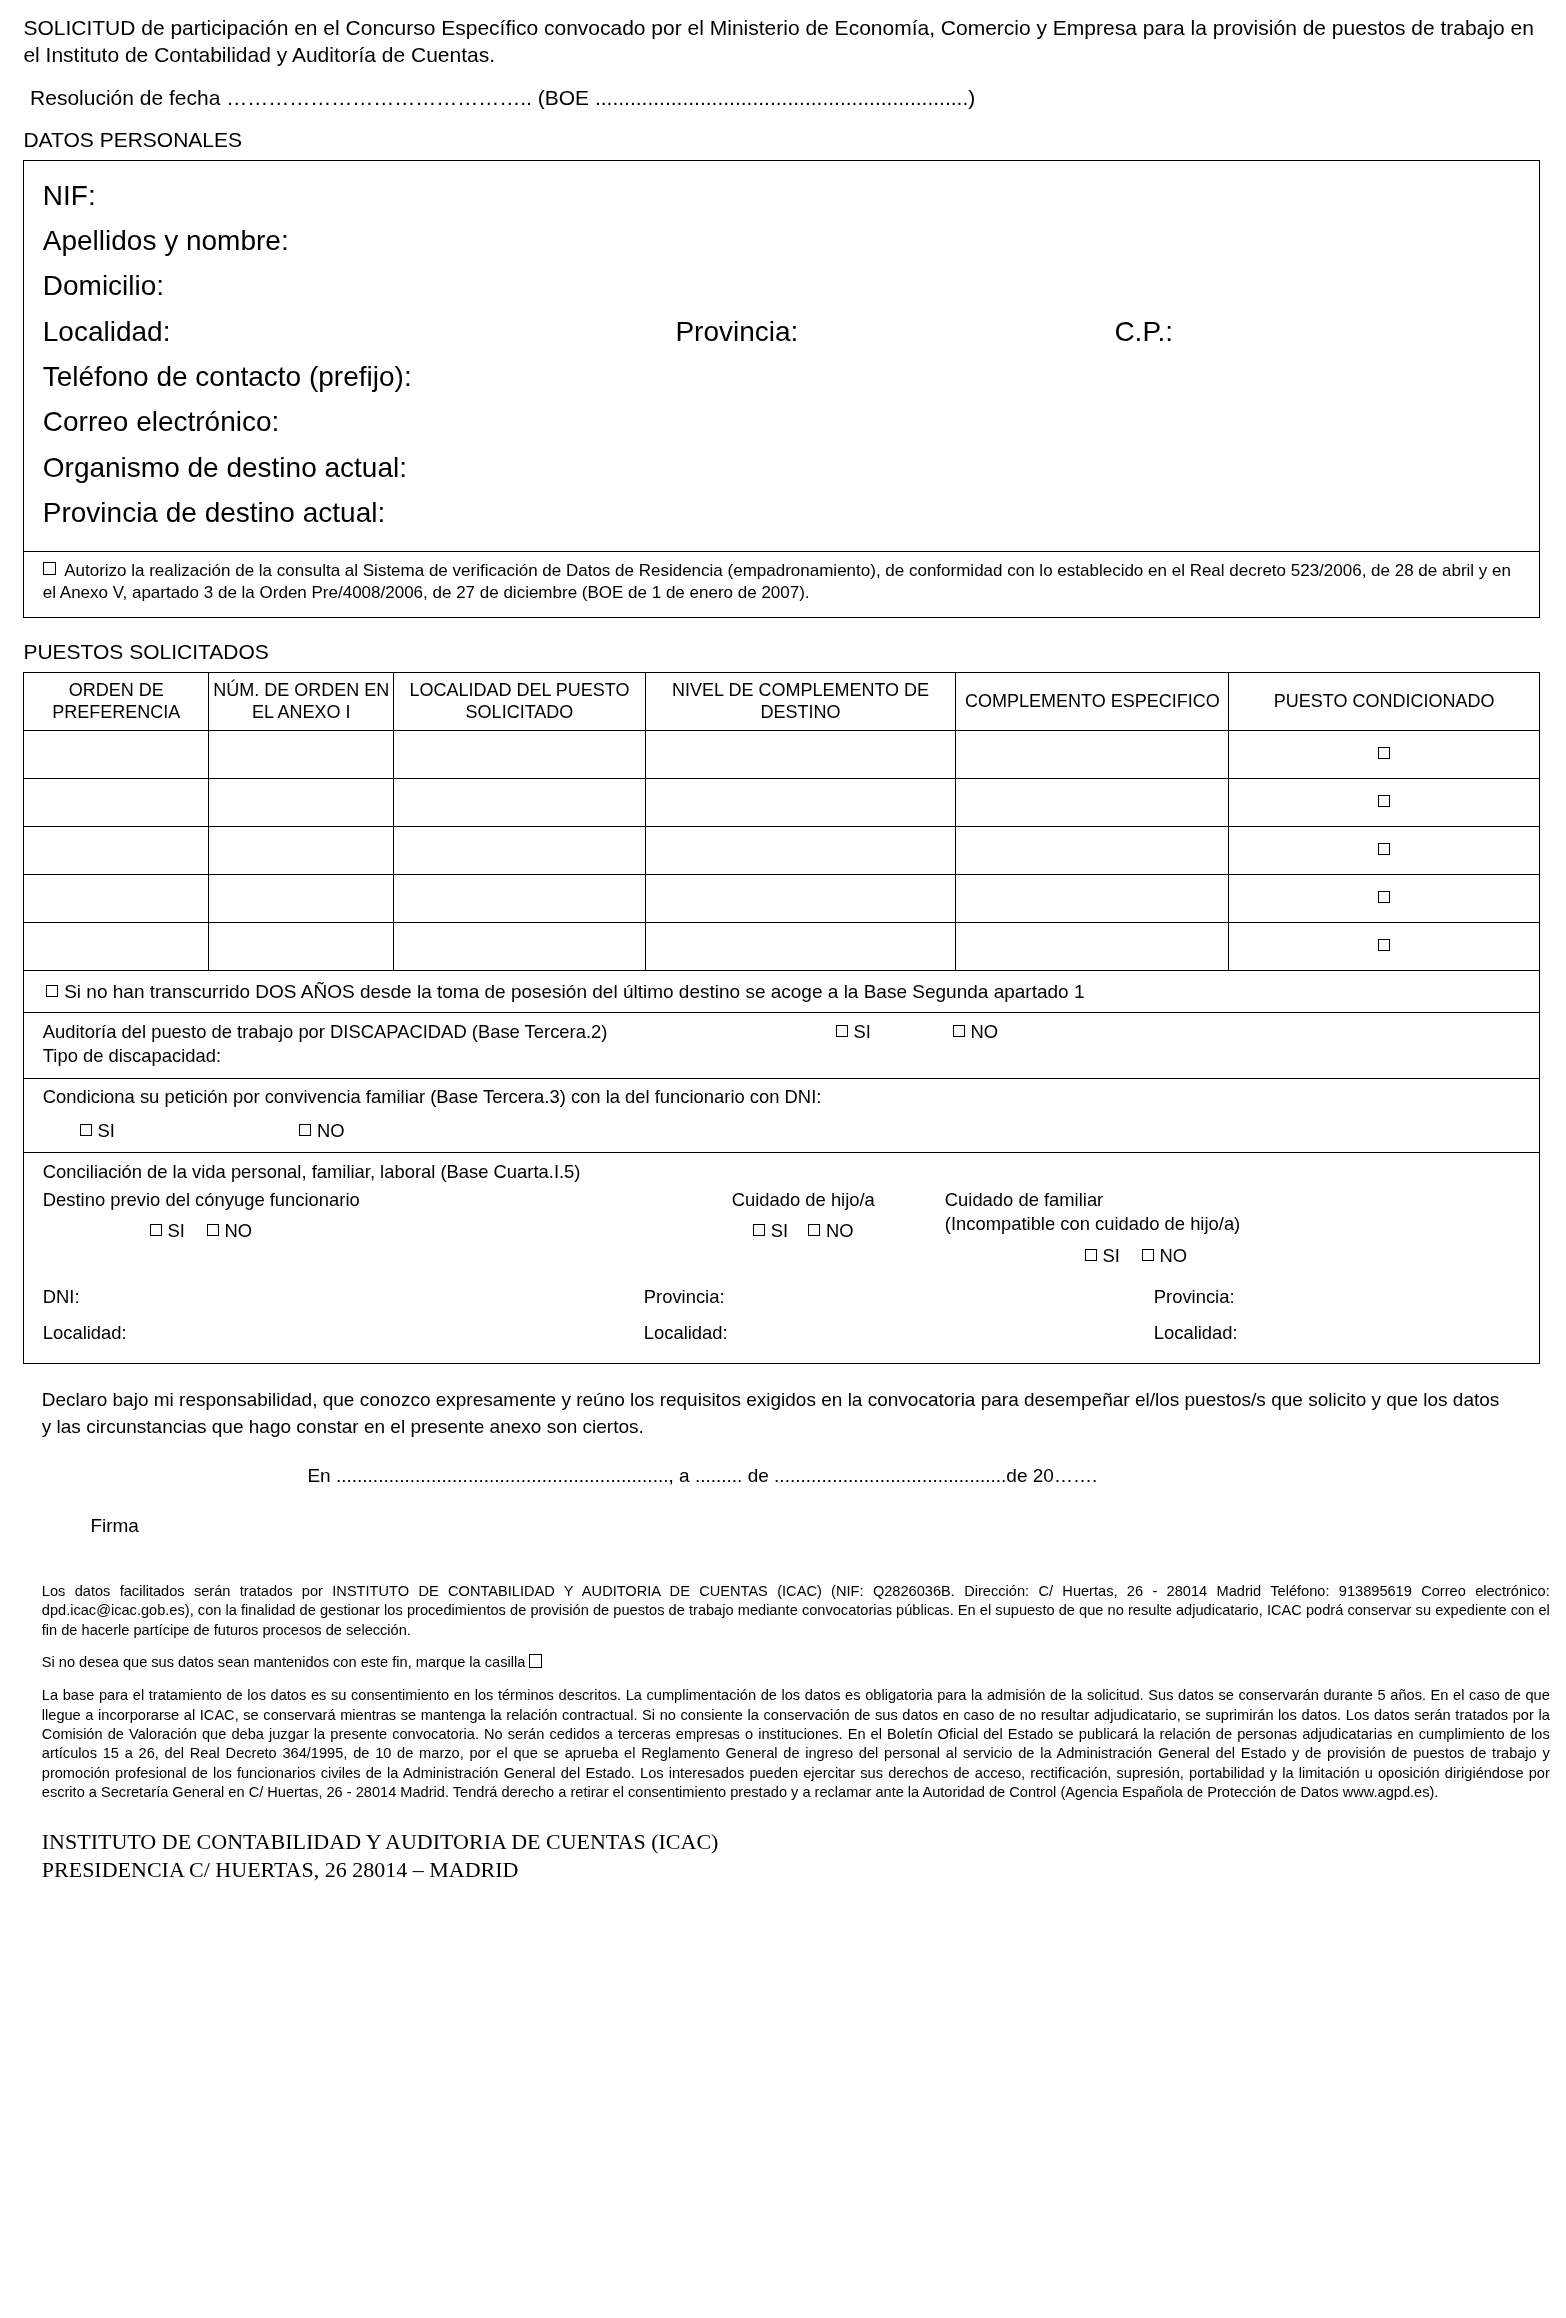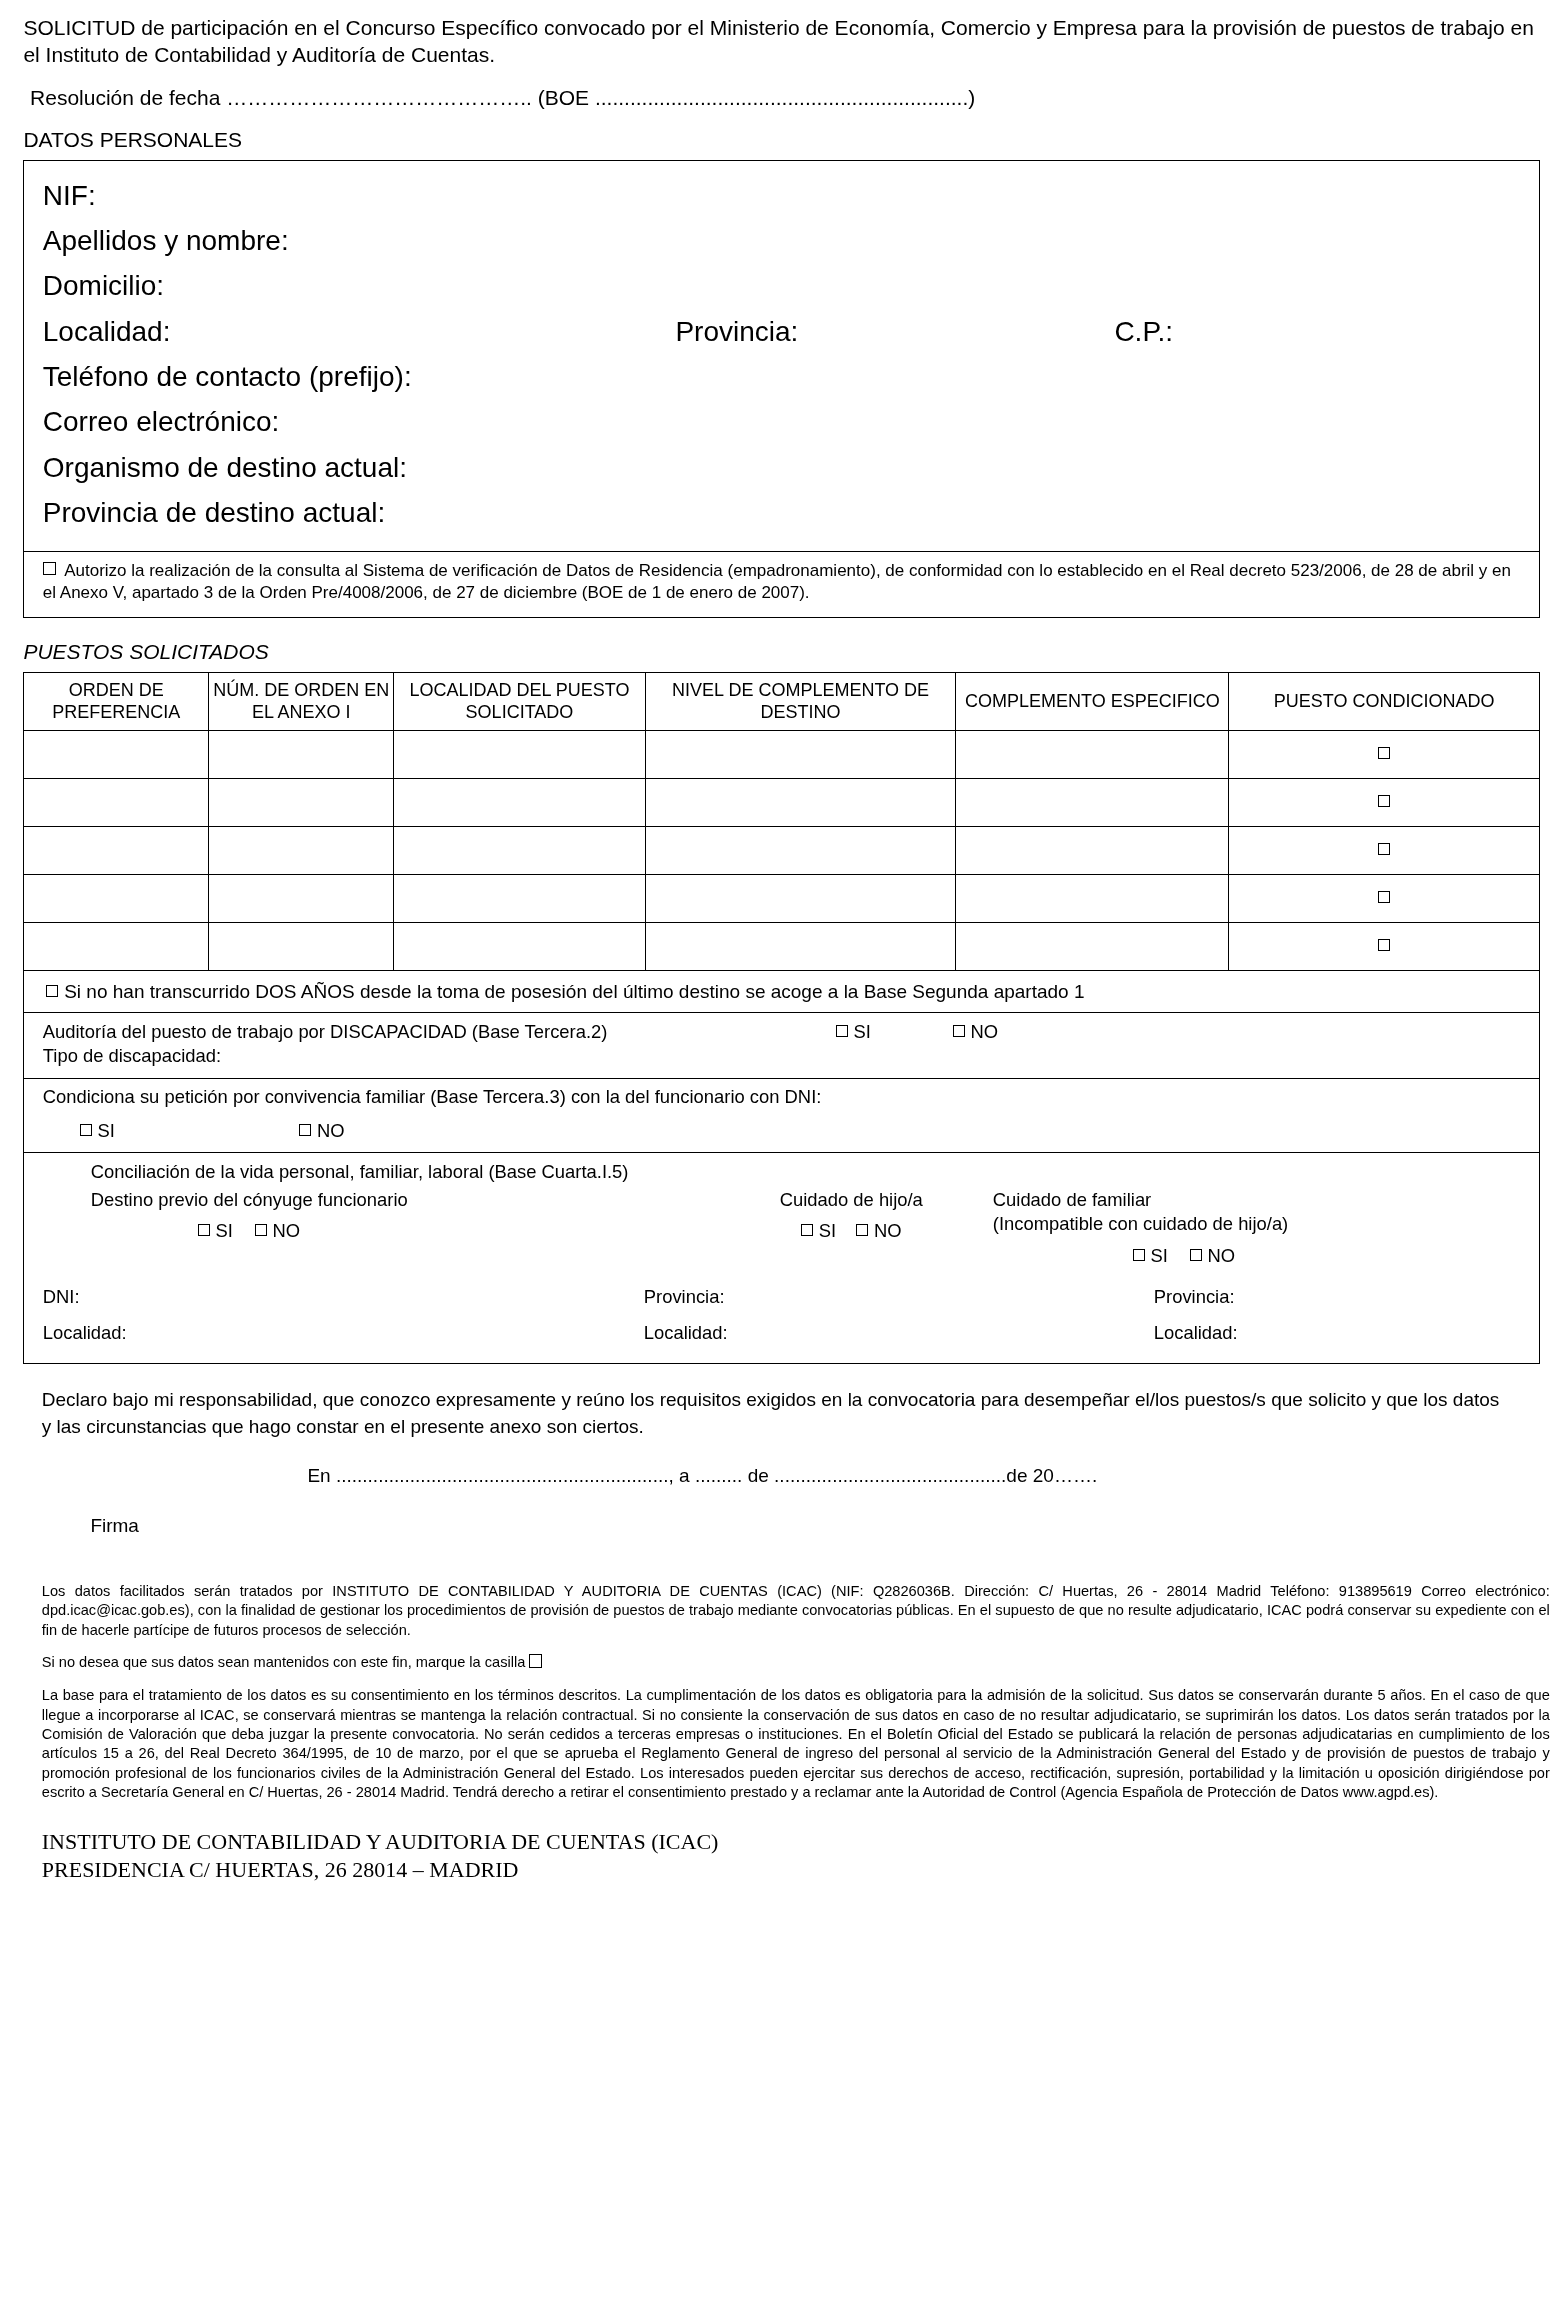--- a/index.html
+++ b/index.html
@@ -80,21 +80,20 @@
     display: inline-block;
     width: 10px;
     height: 10px;
     border: 1.3px solid #000;
     margin-right: 5.8px;
     vertical-align: 0.8px;
   }
   .puestos-title {
     font-size: 21px;
     margin: 22px 0 8.4px 0;
-    font-style: italic;
   }
   table.puestos {
     border-collapse: collapse;
     width: 100%;
     table-layout: fixed;
   }
   table.puestos th, table.puestos td {
     border: 1.3px solid #000;
     font-weight: normal;
     font-size: 18px;
@@ -122,21 +121,20 @@
   .blk.nob { border-bottom: none; }
   .blk.base2 { font-size: 19px; padding: 7.5px 11.7px 7.5px 22px; }
   .row-discap { position: relative; }
   .discap-si { position: absolute; left: 793px; top: 0; }
   .discap-no { position: absolute; left: 910px; top: 0; }
   .conv-opts { margin-top: 8.4px; padding-left: 37px; }
   .conv-no { display: inline-block; margin-left: 179px; }
   .conc-grid {
     position: relative;
     height: 125px;
-    margin-left: 48px;
   }
   .conc-c1 { position: absolute; left: 0; top: 28px; width: 468px; }
   .conc-c2 { position: absolute; left: 585px; top: 28px; width: 351px; }
   .conc-c3 { position: absolute; left: 902px; top: 28px; width: 468px; }
   .opt-line { margin-top: 6.7px; }
   .center { text-align: center; }
   .dni-grid { position: relative; height: 70px; }
   .dni-c1 { position: absolute; left: 0; top: 0; }
   .dni-c2 { position: absolute; left: 601px; top: 0; }
   .dni-c3 { position: absolute; left: 1111px; top: 0; }

